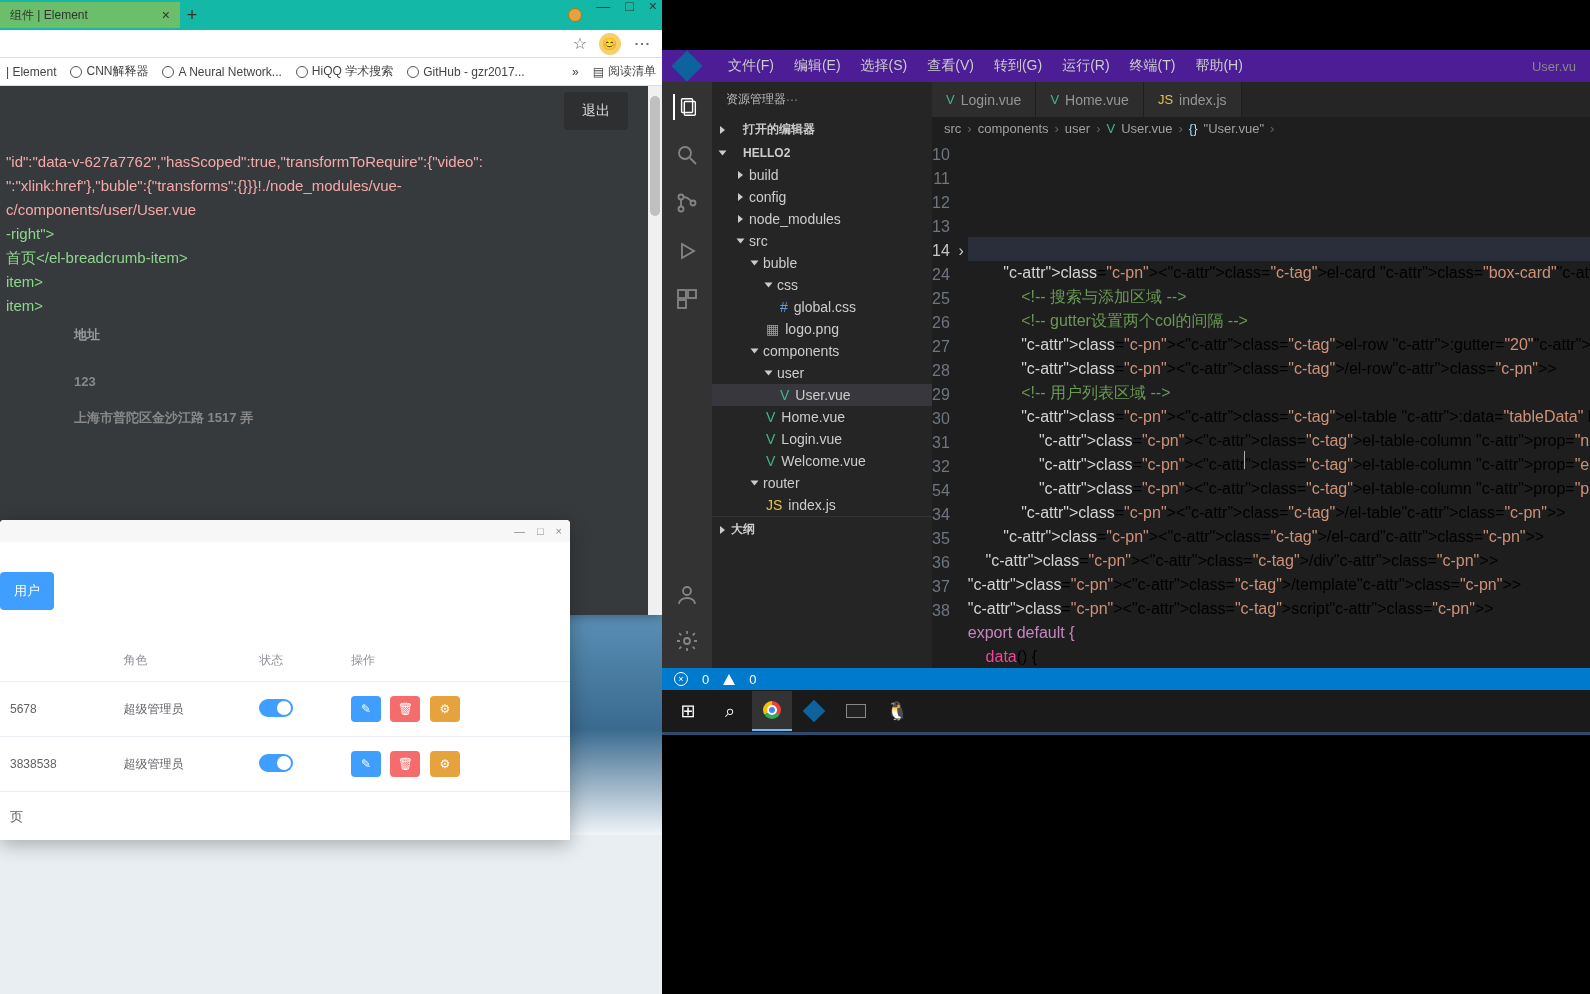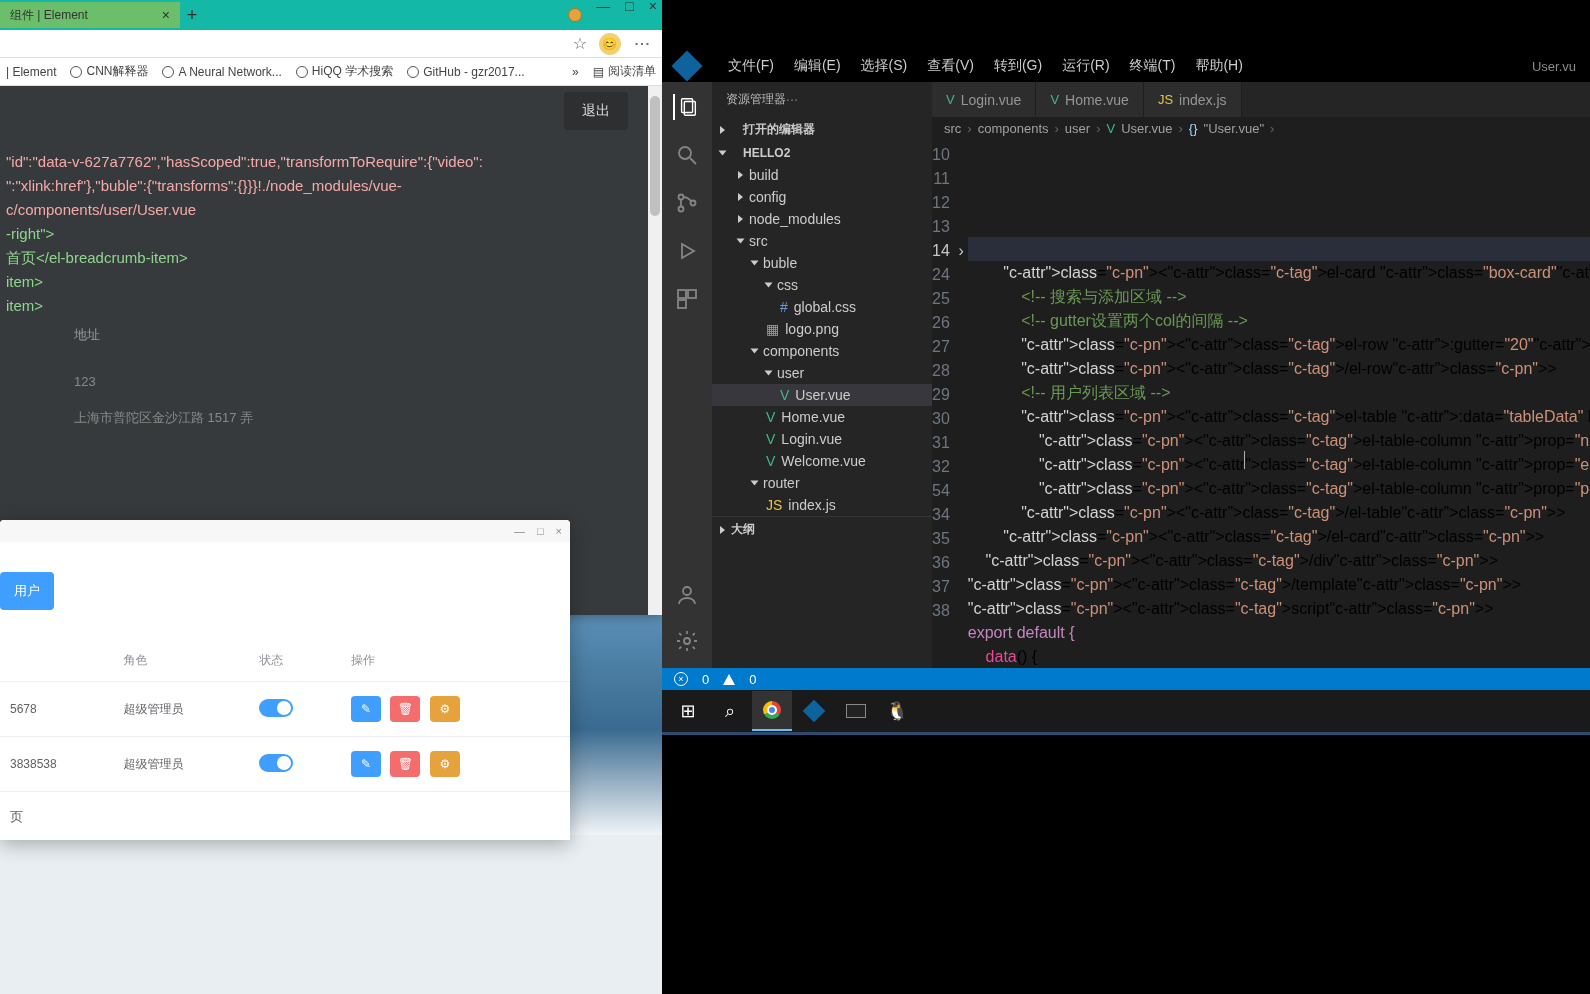--- a/index.html
+++ b/index.html
@@ -21,21 +21,21 @@
 .bm-globe { width:12px; height:12px; border:1px solid #555; border-radius:50%; display:inline-block;}
 .bm-more { margin-left:auto; display:flex; gap:10px; align-items:center;}
 .bm-read { display:flex; gap:4px; align-items:center;}
 .page-area { flex:1; background:#373a3c; position:relative; overflow:hidden;}
 .top-dark-bar { position:absolute; top:0; left:0; right:14px; height:50px; background:#373a3c; display:flex; align-items:center; justify-content:flex-end; padding:0 20px;}
 .logout-btn { background:#2d2f31; color:#ddd; border:none; padding:10px 18px; font-size:14px; border-radius:4px;}
 .err-overlay { position:absolute; top:60px; left:0; right:14px; background:#373a3c; color:#f5a9a9; font-family:monospace; font-size:15px; line-height:1.6; padding:4px 6px; white-space:pre-wrap; word-break:break-all;}
 .err-overlay .gr{color:#8fd58f;}
 .page-scrollbar { position:absolute; right:0; top:0; bottom:0; width:14px; background:#f0f0f0;}
 .page-scrollbar .thumb{ position:absolute; left:2px; right:2px; top:10px; height:120px; background:#c0c0c0; border-radius:5px;}
-.bg-table { position:absolute; left:14px; top:220px; right:20px; font-size:13px; color:#888;}
+.bg-table { position:absolute; left:14px; top:220px; right:20px; font-size:13px; color:#888;font-weight:bold;}
 .bg-btn { position:absolute; left:20px; top:200px; background:#409eff; color:#fff; padding:8px 14px; border-radius:4px; font-size:13px;}
 .bg-th { display:flex; gap:70px; padding:20px 60px; color:#999;}
 .bg-row { padding:10px 60px; color:#888;}
 
 
 .admin-win { position:absolute; left:0; top:520px; width:570px; height:320px; background:#fff; box-shadow:0 4px 20px rgba(0,0,0,.3); border-radius:4px 4px 0 0; overflow:hidden;}
 .admin-titlebar { height:22px; background:#f7f7f7; display:flex; justify-content:flex-end; align-items:center; gap:12px; padding:0 8px; font-size:11px; color:#888;}
 .admin-body { padding:30px 0 0 0;}
 .add-btn { background:#409eff; color:#fff; border:none; padding:10px 14px; border-radius:4px; font-size:13px; margin-left:0;}
 .admin-table { width:100%; margin-top:30px; border-collapse:collapse; font-size:12px;}
@@ -44,21 +44,21 @@
 .switch { width:34px; height:18px; background:#409eff; border-radius:10px; position:relative; display:inline-block;}
 .switch::after { content:''; position:absolute; right:2px; top:2px; width:14px; height:14px; background:#fff; border-radius:50%;}
 .op-btn { display:inline-flex; width:30px; height:26px; border-radius:4px; align-items:center; justify-content:center; color:#fff; font-size:12px; margin-right:6px;}
 .op-edit{background:#409eff;} .op-del{background:#f56c6c;} .op-set{background:#e6a23c;}
 .pager-t { padding:16px 10px; color:#606266; font-size:13px;}
 
 
 .vscode { position:absolute; left:662px; top:50px; width:928px; height:640px; background:#1e1e1e; display:flex; flex-direction:column; font-size:14px;}
 .black-top { position:absolute; left:662px; top:0; width:928px; height:50px; background:#000;}
 .black-bottom { position:absolute; left:662px; top:735px; width:928px; height:259px; background:#000;}
-.vs-menu { height:32px; background:#000000; display:flex; align-items:center; padding:0 14px; gap:20px; color:#ccc;}
+.vs-menu { height:32px; background:#4c1d95; display:flex; align-items:center; padding:0 14px; gap:20px; color:#ccc;}
 .vs-logo { width:22px; height:22px; background:#0e639c; transform:rotate(45deg); margin-right:10px;}
 .vs-menu .mi{cursor:pointer; font-size:14px;}
 .vs-title-right { margin-left:auto; color:#888; font-size:13px;}
 .vs-body { flex:1; display:flex; overflow:hidden;}
 .activity-bar { width:50px; background:#333; display:flex; flex-direction:column; align-items:center; padding-top:12px; gap:22px;}
 .act-ic { width:26px; height:26px; display:flex; align-items:center; justify-content:center; color:#858585; font-size:20px;}
 .act-ic.active { color:#fff; border-left:2px solid #fff; margin-left:-2px; padding-left:2px;}
 .activity-bottom { margin-top:auto; margin-bottom:14px; display:flex; flex-direction:column; gap:20px;}
 .sidebar { width:220px; background:#252526; color:#ccc; display:flex; flex-direction:column; overflow:hidden;}
 .sb-header { height:35px; display:flex; align-items:center; padding:0 14px; font-size:12px; color:#bbb;}

